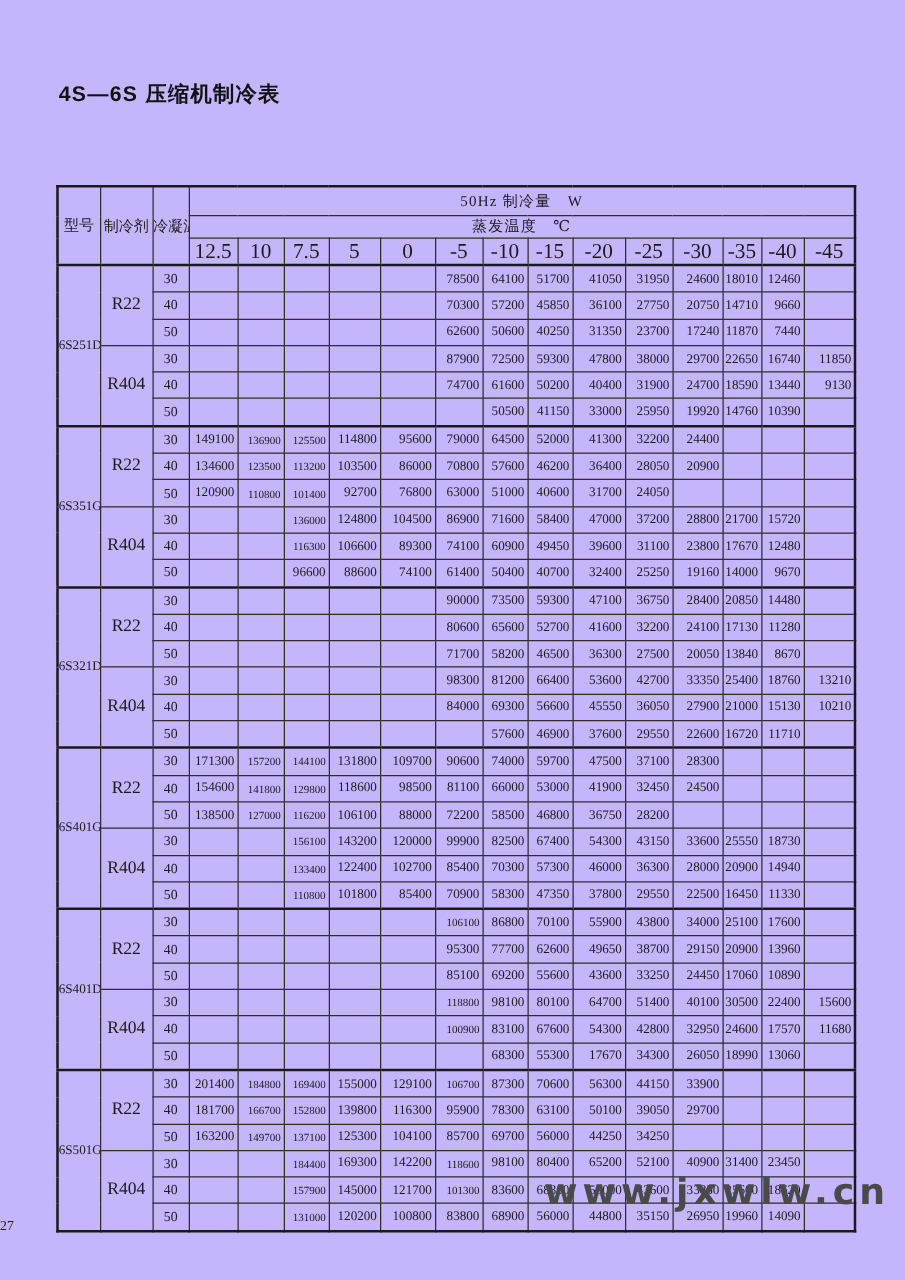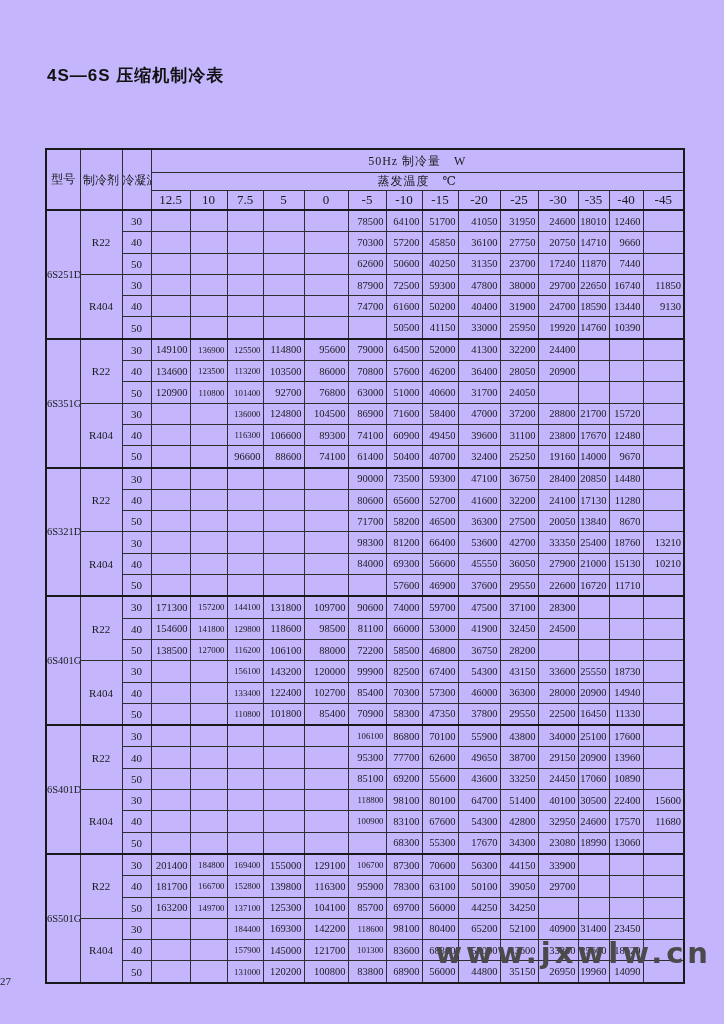--- a/index.html
+++ b/index.html
@@ -18,25 +18,25 @@
     border:2px solid #1a1a1a;
   }
   .ref-table th, .ref-table td {
     border:1px solid #2e2e2e; padding:0; text-align:center;
     font-weight:normal; overflow:hidden; white-space:nowrap;
   }
   tr.block-start td { border-top-width:2px; border-top-color:#1a1a1a; }
   .hd { font-size:12px; }
   .cap-h  { height:22px; letter-spacing:1px; }
   .evap-h { height:17px; letter-spacing:1px;margin-left:48px; }
-  .tick   { height:18px; font-size:13px;margin-left:12px; }
+  .tick   { height:18px; font-size:17px;margin-left:12px; }
   .model-h { white-space:nowrap; }
   .refrig-h, .condtemp-h { white-space:normal; line-height:1.5; padding:1px 4px; }
   td.model  { font-size:10.5px;margin-left:40px; }
-  td.refrig { font-size:11px; }
+  td.refrig { font-size:14px; }
   td.temp   { font-size:11px; }
   td.val    { font-size:10.5px; text-align:right; padding-right:2px; }
   td.val.sm { font-size:8.8px; }
   tbody td  { height:20.3px; }
   .page-number {
     position:absolute; left:0; top:975px; width:694px; 
     font-size:11px; color:#222;
   }
   .watermark {
     position:absolute; right:12px; top:936px;
@@ -611,21 +611,21 @@
           <td class="val"></td>
           <td class="val"></td>
           <td class="val"></td>
           <td class="val"></td>
           <td class="val"></td>
           <td class="val"></td>
           <td class="val">68300</td>
           <td class="val">55300</td>
           <td class="val">17670</td>
           <td class="val">34300</td>
-          <td class="val">23080</td>
+          <td class="val">26050</td>
           <td class="val">18990</td>
           <td class="val">13060</td>
           <td class="val"></td>
         </tr>
         <tr class="block-start">
           <td rowspan="6" class="model">6S501G</td>
           <td rowspan="3" class="refrig">R22</td>
           <td class="temp">30</td>
           <td class="val">201400</td>
           <td class="val sm">184800</td>

